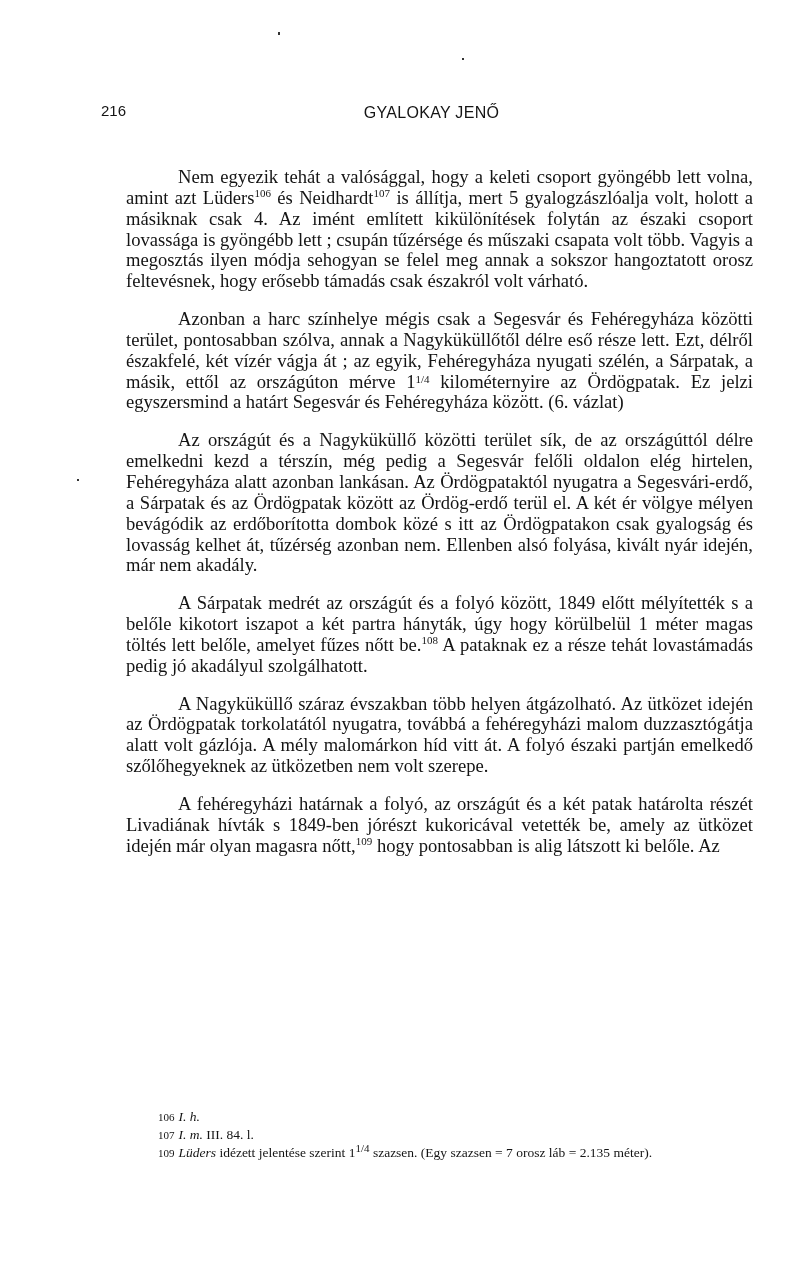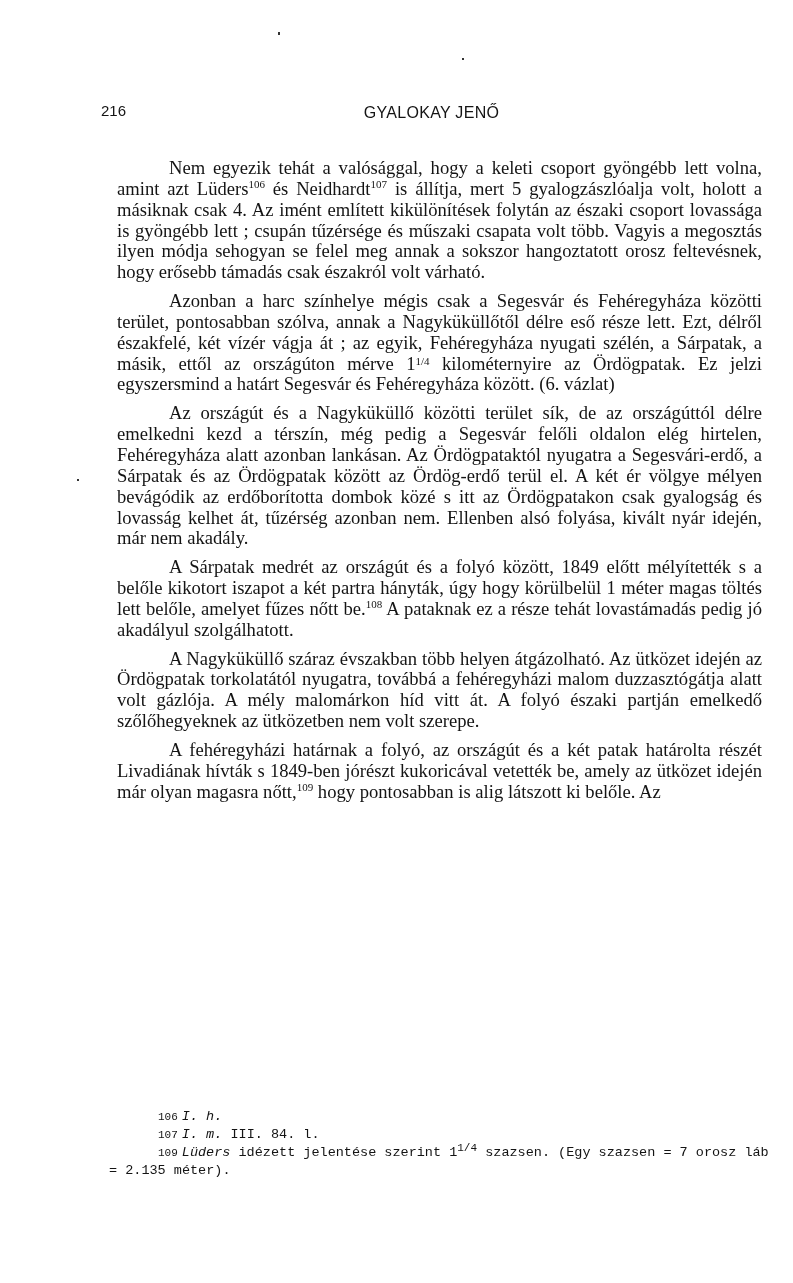--- a/index.html
+++ b/index.html
@@ -49,21 +49,21 @@
       position: absolute;
       left: 109px;
       top: 150px;
       width: 661px;
       font-family: "Liberation Serif", serif;
       font-size: 18.6px;
       line-height: 20.85px;
       text-align: justify;
     }
     .body-text p {
-      margin: 8px;
+      margin: 17px;
       text-indent: 52px;
       text-align: justify;
     }
     .body-text p.gap {
       margin-top: 3px;
     }
     sup {
       font-size: 11px;
       line-height: 0;
       vertical-align: 7px;
@@ -71,21 +71,21 @@
     .frac-sm {
       font-size: 11px;
       vertical-align: 5px;
       line-height: 0;
     }
     .footnotes {
       position: absolute;
       left: 109px;
       top: 1108px;
       width: 661px;
-      font-family: Liberation Mono, monospace;
+      font-family: Liberation Serif, serif;
       font-size: 13.5px;
       line-height: 17px;
     }
     .fn {
       text-indent: 49px;
       margin: 0;
     }
     .fn-num {
       font-size: 11px;
       margin-right: 4px;

